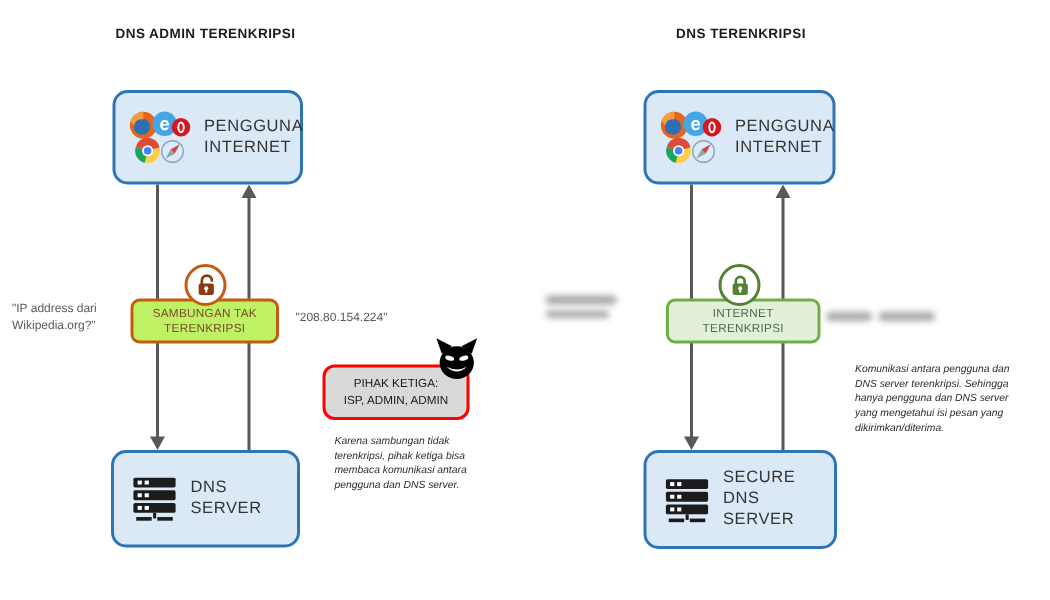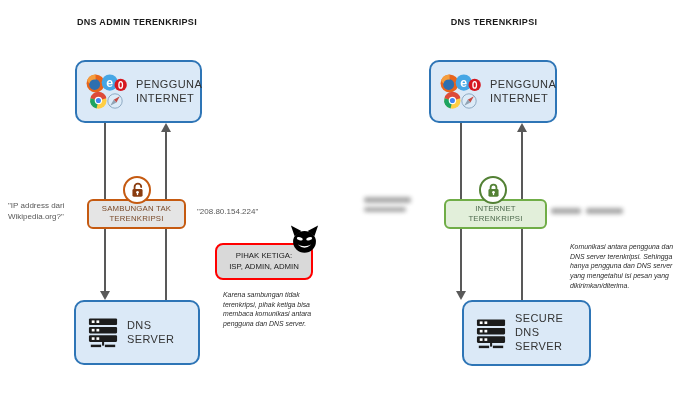--- a/index.html
+++ b/index.html
@@ -20,21 +20,21 @@
   
   .vline{width:2px;background:#595959;}
   .arrow-down{width:0;height:0;border-left:5px solid transparent;
               border-right:5px solid transparent;border-top:9px solid #595959;}
   .arrow-up{width:0;height:0;border-left:5px solid transparent;
             border-right:5px solid transparent;border-bottom:9px solid #595959;}
 
   
   .conn-box{border-radius:6px;box-sizing:border-box;display:flex;align-items:center;
             justify-content:center;text-align:center;z-index:2;}
-  .conn-box.orange{background:#e5e5e5;border:2px solid #c55a11;}
+  .conn-box.orange{background:#bef264;border:2px solid #c55a11;}
   .conn-box.green{background:#e2efda;border:2px solid #70ad47;}
   .conn-text{font-size:7.8px;line-height:1.3;letter-spacing:.2px;}
   .conn-text.orange{color:#7a4a2a;}
   .conn-text.green{color:#4f6b4f;}
 
   .lock-circle{width:28px;height:28px;border-radius:50%;background:#fff;
                box-sizing:border-box;display:flex;align-items:center;justify-content:center;
                z-index:3;}
   .lock-circle.orange{border:2px solid #c55a11;}
   .lock-circle.green{border:2px solid #538135;}
@@ -225,21 +225,21 @@
     <div class="blur-bar" style="width:47px;height:5.5px;"></div>
     <div class="blur-bar" style="width:42px;height:5.5px;margin-top:4px;"></div>
   </div>
   <div class="abs" style="left:551px;top:208px;display:flex;gap:5px;">
     <div class="blur-bar" style="width:30px;height:6px;"></div>
     <div class="blur-bar" style="width:37px;height:6px;"></div>
   </div>
 
   <div class="abs caption" style="left:570px;top:242px;width:106px;">Komunikasi antara pengguna dan DNS server terenkripsi. Sehingga hanya pengguna dan DNS server yang mengetahui isi pesan yang dikirimkan/diterima.</div>
 
-  <div class="abs node-box" style="left:429px;top:300px;width:129px;height:66px;margin-left:33px;">
+  <div class="abs node-box" style="left:429px;top:300px;width:129px;height:66px;">
     <span style="margin-left:4px;">
       <svg width="30" height="31">
           <use href="#sym-server"></use>
         </svg>
     </span>
     <span class="node-label">
       <span>SECURE</span><br>
       <span>DNS SERVER</span>
     </span>
   </div>

